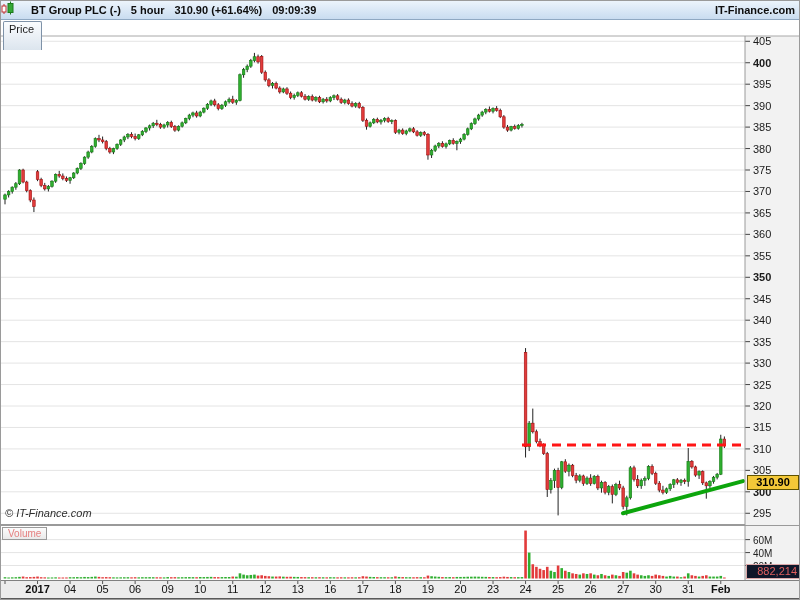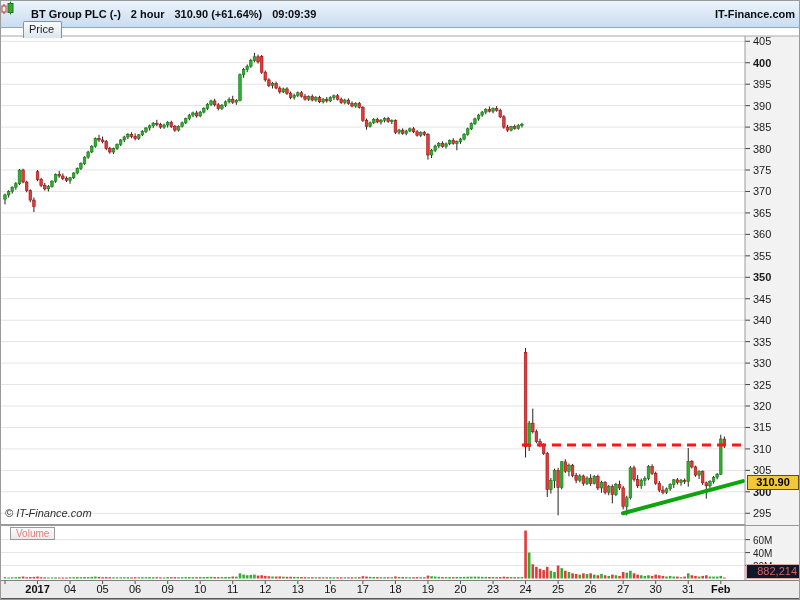--- a/index.html
+++ b/index.html
@@ -2,42 +2,40 @@
 <html><head>
 <meta charset="utf-8">
 <style>
   html,body{margin:0;padding:0;}
   body{
     width:800px;height:600px;position:relative;overflow:hidden;
     background:#ffffff;font-family:"Liberation Sans",sans-serif;
     box-sizing:border-box;border:1px solid #9a9a9a;
   }
   .header-bar{
-    position:absolute;left:0;top:0;width:800px;height:27px;z-index:6;
+    position:absolute;left:0;top:0;width:800px;height:19px;z-index:6;
     background:linear-gradient(#ecf4fc,#c9dcf0);
     border-bottom:1px solid #8fa8c2;
     display:flex;align-items:center;gap:10px;
     padding:0 6px;box-sizing:border-box;
     font-size:11px;font-weight:bold;color:#0d0d0d;white-space:nowrap;
   }
   .header-bar .grow{flex:1;}
   .tab{
     position:absolute;left:2px;top:20px;z-index:6;
-    padding:1px 7px 3px 5px;font-size:11px;color:#1c1c1c;
+    padding:1px 7px 15px 5px;font-size:11px;color:#1c1c1c;
     background:linear-gradient(#fafcfe,#dce5ee);
     border:1px solid #7e92a8;border-bottom:none;
     border-radius:2px 2px 0 0;
-    margin-left:20px;
   }
   .volume-tab{
     position:absolute;left:1px;top:526px;z-index:6;
     padding:0 5px;font-size:10px;color:#e57f7f;
     background:linear-gradient(#fcfcfc,#eaeaea);
     border:1px solid #9a9a9a;
-    margin-left:8px;
   }
   .watermark{
     position:absolute;left:4px;top:506px;z-index:6;
     font-size:11px;color:#2e2e2e;font-style:italic;
   }
   .price-flag{
     position:absolute;left:746px;top:437px;width:50px;height:13px;z-index:7;
     background:#f3c838;border:1px solid #5f5200;
     font-size:11px;font-weight:bold;color:#000;
     text-align:center;line-height:13px;
@@ -816,21 +814,21 @@
 <div class="header-bar">
   <span class="hdr-icon">
     <svg width="14" height="14" viewBox="0 0 14 14">
       <line x1="3" y1="3" x2="3" y2="13" stroke="#c03030" stroke-width="1"></line>
       <rect x="1" y="5" width="4" height="6" fill="#ffffff" stroke="#c03030"></rect>
       <line x1="9.5" y1="0.5" x2="9.5" y2="13.5" stroke="#1d7a1d" stroke-width="1"></line>
       <rect x="7" y="2.5" width="5" height="9" fill="#35a835" stroke="#1d7a1d"></rect>
     </svg>
   </span>
   <span>BT Group PLC (-)</span>
-  <span>2 hour</span>
+  <span>5 hour</span>
   <span>310.90 (+61.64%)</span>
   <span>09:09:39</span>
   <span class="grow"></span>
   <span>IT-Finance.com</span>
 </div>
 
 <div class="tab">Price</div>
 <div class="volume-tab">Volume</div>
 <div class="watermark">© IT-Finance.com</div>
 <div class="price-flag" style="top: 437px; margin-top: 37px;">310.90</div>

